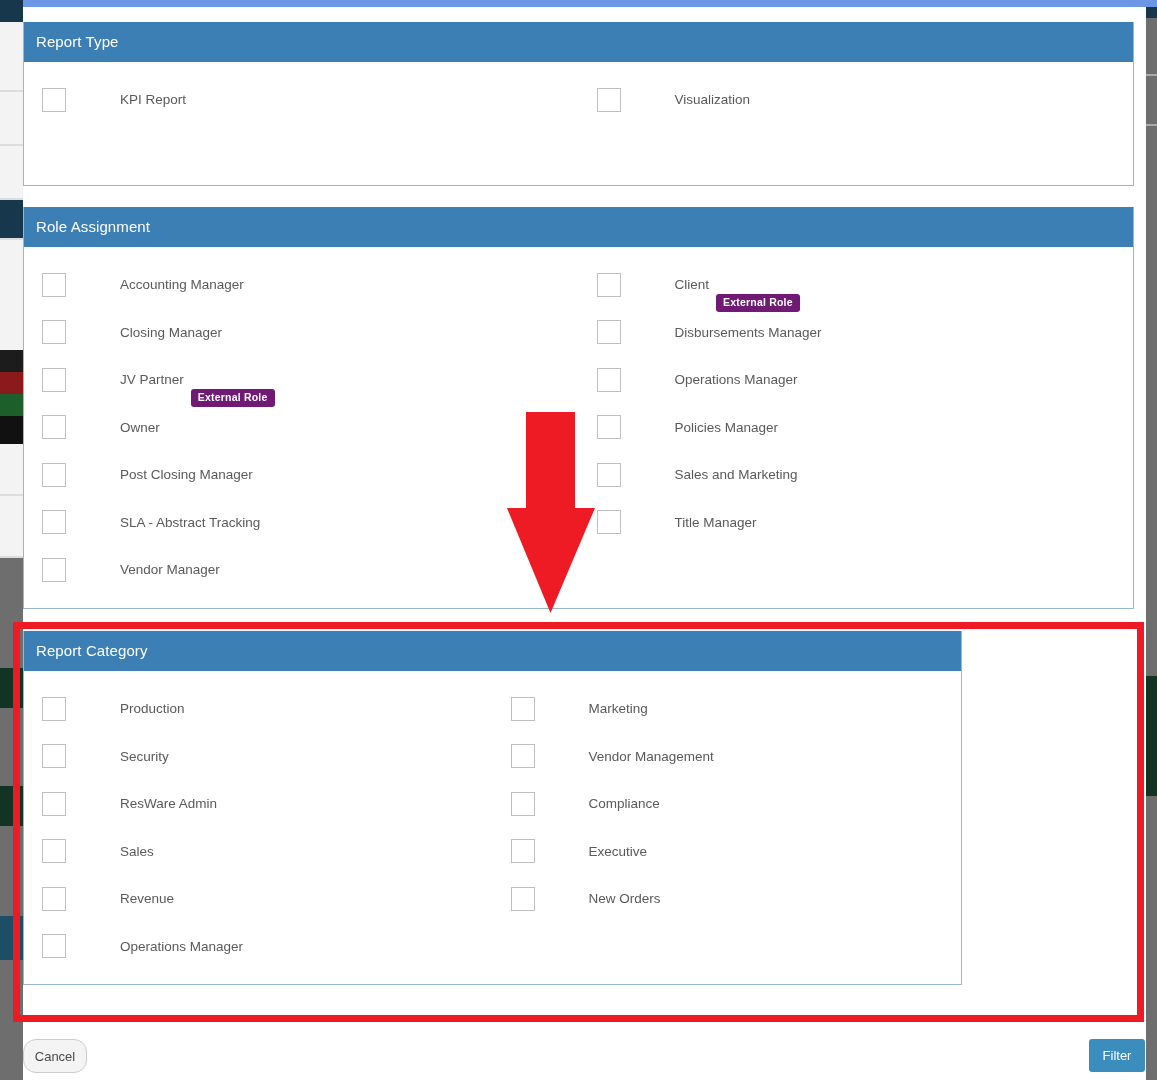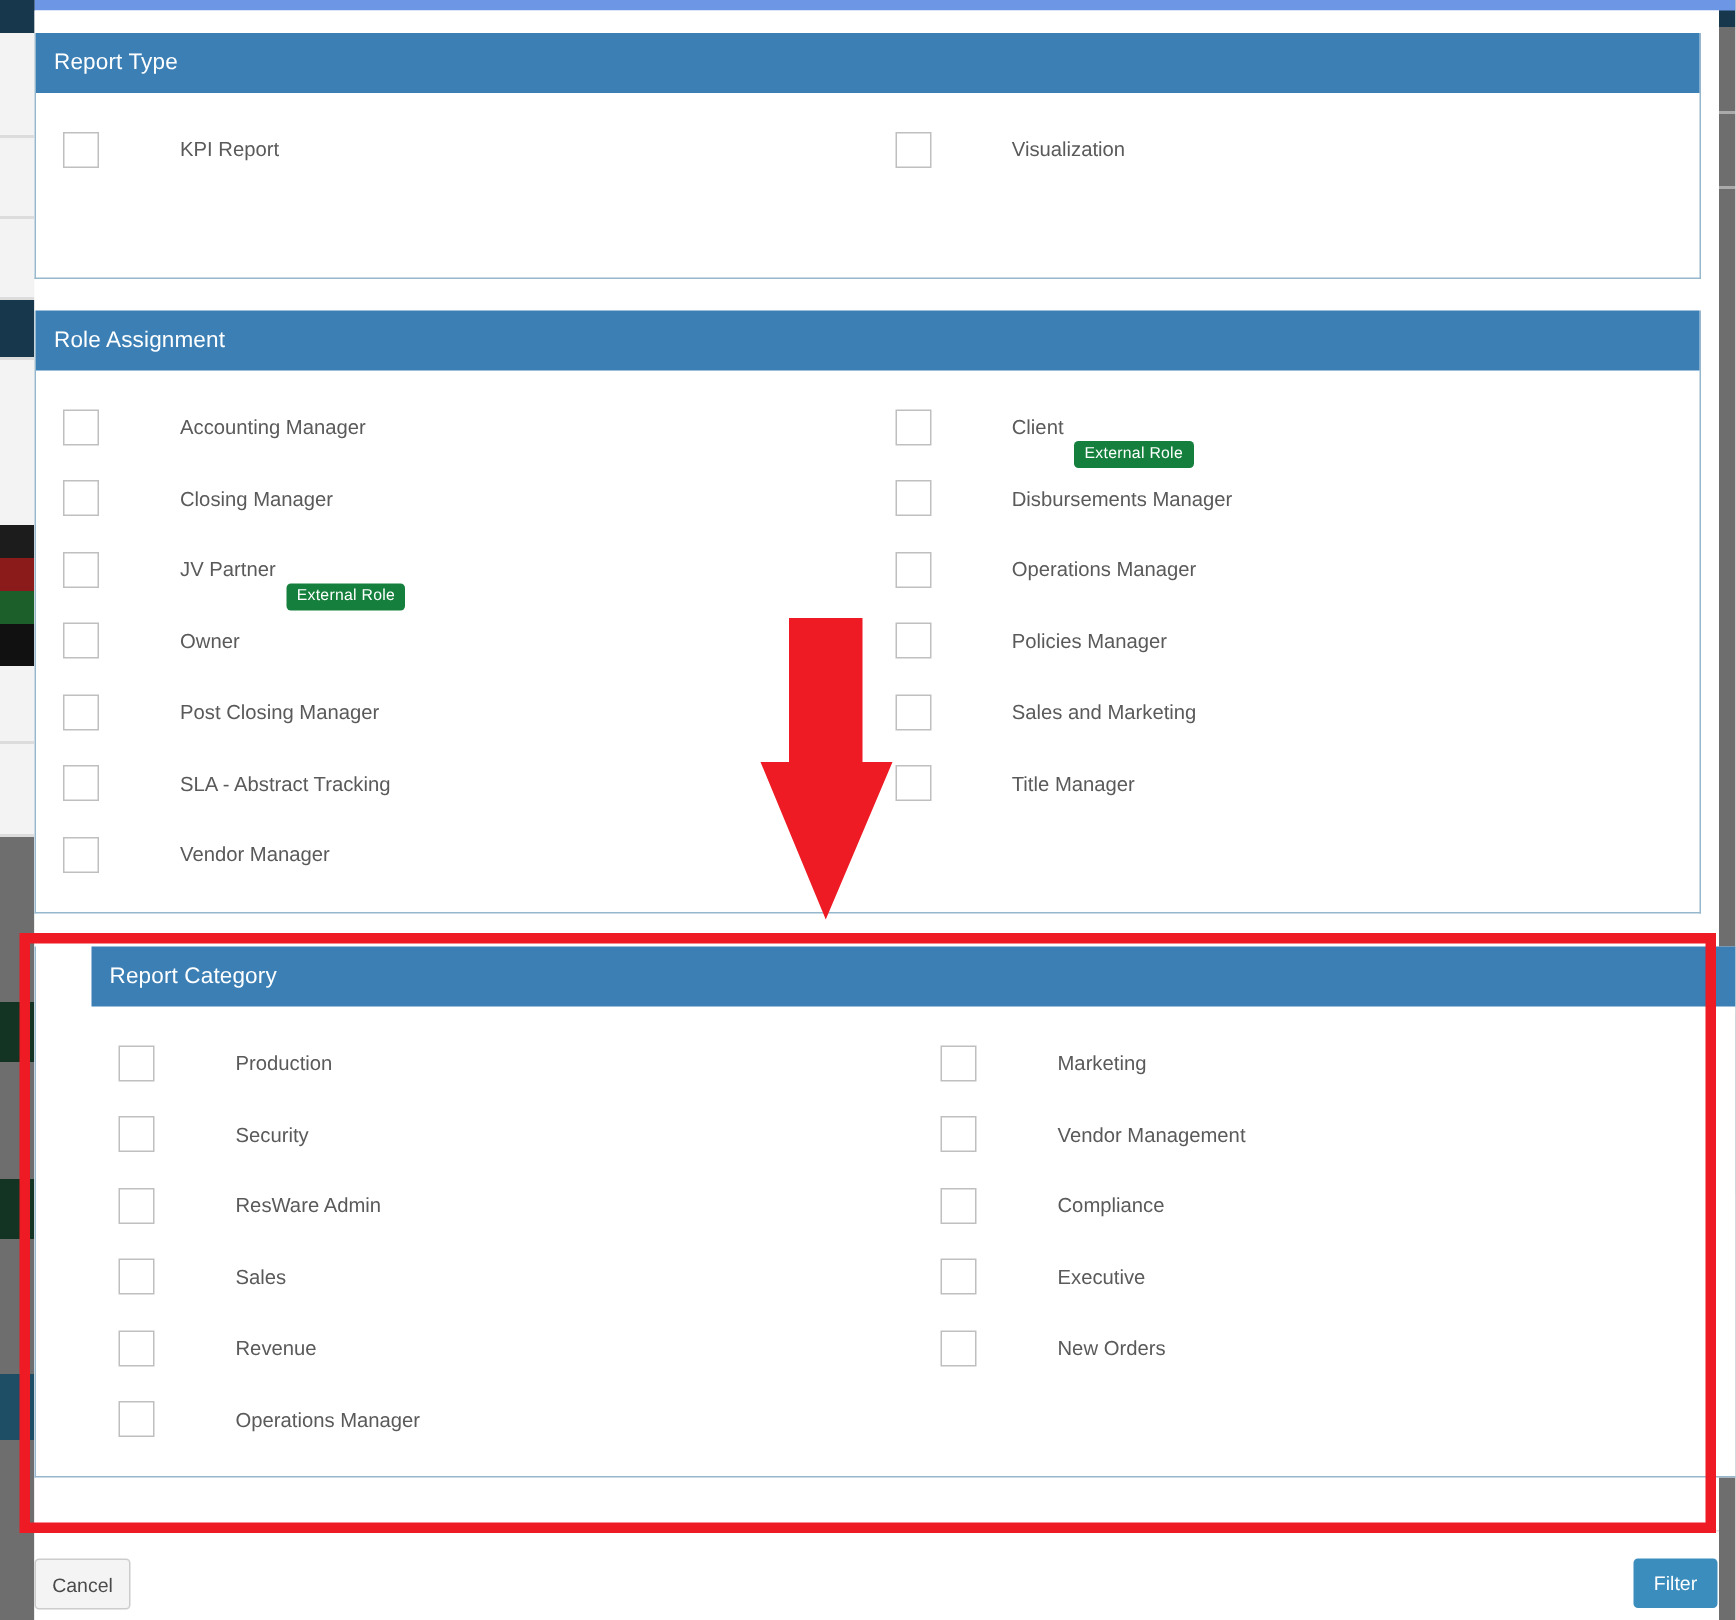--- a/index.html
+++ b/index.html
@@ -58,35 +58,35 @@
     margin-left: 54px;
     font-size: 13.5px;
     color: #5a5a5a;
     white-space: nowrap;
     display: flex;
     align-items: center;
     gap: 7px;
   }
   .badge {
     display: inline-block;
-    background: #15803d;
+    background: #701a75;
     color: #ffffff;
     font-size: 10.5px;
-    font-weight: normal;
+    font-weight: bold;
     padding: 3px 7px 4px 7px;
     border-radius: 3px;
     letter-spacing: .2px;
     line-height: 1;
     margin-top: 36px;
   }
 
   
   #panel-report-type     { left: 0px;  top: 15px;  width: 1111px; }
   #panel-role-assignment { left: 0px;  top: 200px; width: 1111px; }
-  #panel-report-category { left: 0px;  top: 624px; width: 1135px; padding-left: 37px; }
+  #panel-report-category { left: 0px;  top: 624px; width: 939px; }
 
   
   .highlight-box {
     position: absolute;
     left: 13px; top: 622px;
     width: 1131px; height: 400px;
     border: 7px solid #ee1b24;
     pointer-events: none;
     z-index: 40;
   }
@@ -94,21 +94,21 @@
   
   .arrow { position: absolute; left: 505px; top: 410px; width: 92px; height: 205px; z-index: 45; }
 
   
   .footer-sep { position: absolute; left: 23px; top: 1020px; width: 1123px; height: 1px; background: #e3e3e3; }
   .btn-cancel {
     position: absolute; left: 23px; top: 1039px;
     width: 64px; height: 34px;
     background: #f4f4f4;
     border: 1px solid #cccccc;
-    border-radius: 3px;
+    border-radius: 13px;
     color: #4a4a4a;
     font-size: 13px;
     font-family: "Liberation Sans", sans-serif;
     cursor: pointer;
   }
   .btn-filter {
     position: absolute; left: 1078px; top: 1039px;
     width: 56px; height: 33px;
     background: #3b8dbd;
     border: none;

